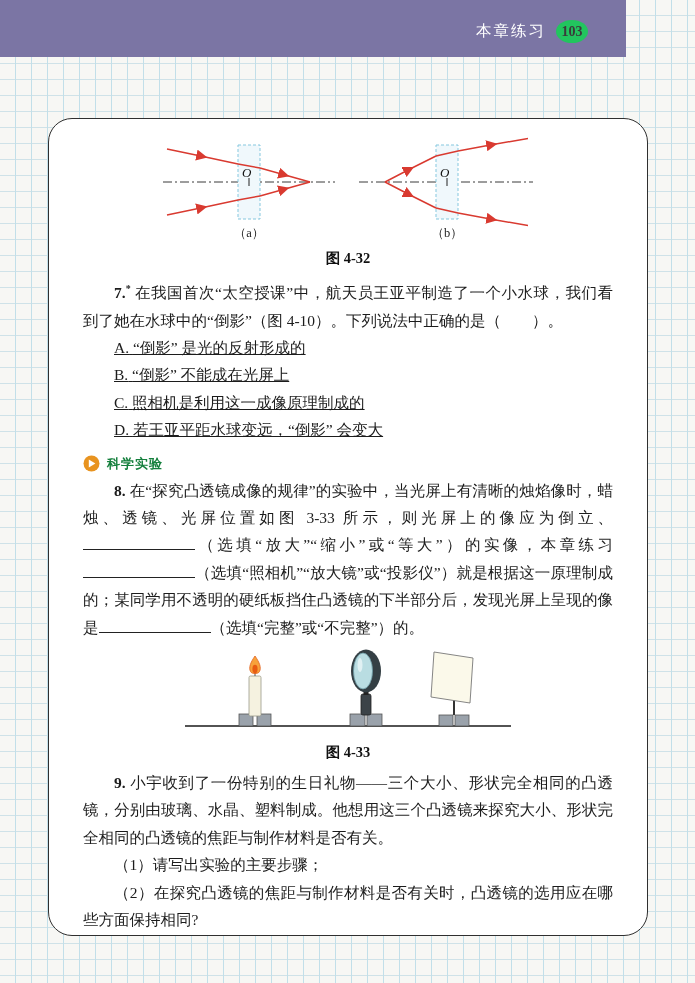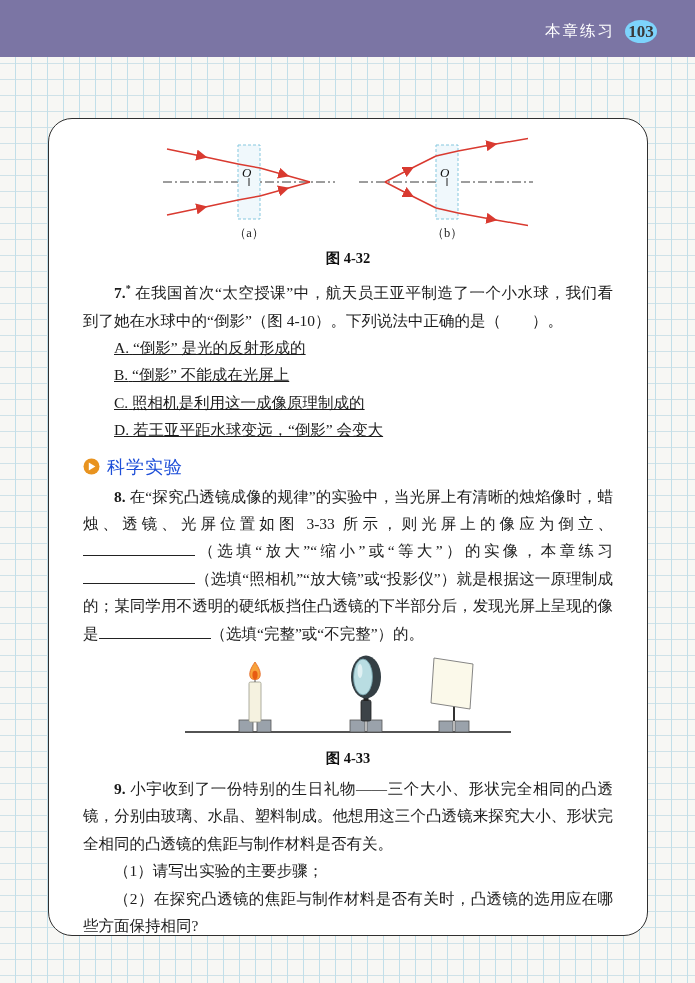--- a/index.html
+++ b/index.html
@@ -10,29 +10,29 @@
     position:relative; width:695px; height:983px; overflow:hidden;
     background-color:#f7f7f4;
     background-image:
       repeating-linear-gradient(to right, transparent 0 15px, #c2dfe9 15px 16px),
       repeating-linear-gradient(to bottom, transparent 0 15px, #cfe2e8 15px 16px),
       repeating-linear-gradient(to bottom, transparent 0 31px, #dddcd5 31px 32px);
   }
 
   
   .topbar {
-    position:absolute; top:0; left:0; width:695px; height:57px;
+    position:absolute; top:0; left:0; width:626px; height:57px;
     background:#7b75a4; display:flex; align-items:center;
     justify-content:flex-end; padding:6px 38px 0 0; gap:10px;
   }
   .topbar-title { color:#ffffff; font-size:15.5px; letter-spacing:2px; }
   .page-badge {
-    background:#7dd3fc; width:32px; height:23px; border-radius:50%;
+    background:#22c55e; width:32px; height:23px; border-radius:50%;
     display:flex; align-items:center; justify-content:center;
-    font-size:17px; font-weight:bold; color:#3a3a3a;text-align:right;
+    font-size:14px; font-weight:bold; color:#3a3a3a;text-align:right;
   }
 
   
   .card {
     position:absolute; left:48px; top:118px; width:600px; height:818px;
     background:#ffffff; border:1.6px solid #2f2f2f; border-radius:24px;
     padding:18px 34px 0 34px; overflow:hidden;
   }
 
   .fig-wrap { text-align:center; }
@@ -47,21 +47,21 @@
   }
   .indent { text-indent:2em; }
   .qnum { font-weight:bold; }
   .qstar { font-size:10px; vertical-align:super; font-weight:bold; }
   .option { padding-left:2em;text-decoration:underline; }
 
   .section-header {
     display:flex; align-items:center; gap:7px;
     margin:11px 0 4px 0;
   }
-  .section-title { color:#1d4ed8; font-weight:normal; font-size:18px; letter-spacing:1px; }
+  .section-title { color:#15803d; font-weight:bold; font-size:13px; letter-spacing:1px; }
 
   .blank {
     display:inline-block; width:112px; height:15px;
     border-bottom:1.4px solid #222; vertical-align:baseline;
   }
 
   
   .watermark {
     position:absolute; right:8px; top:941px;
     display:flex; align-items:center; gap:7px;

